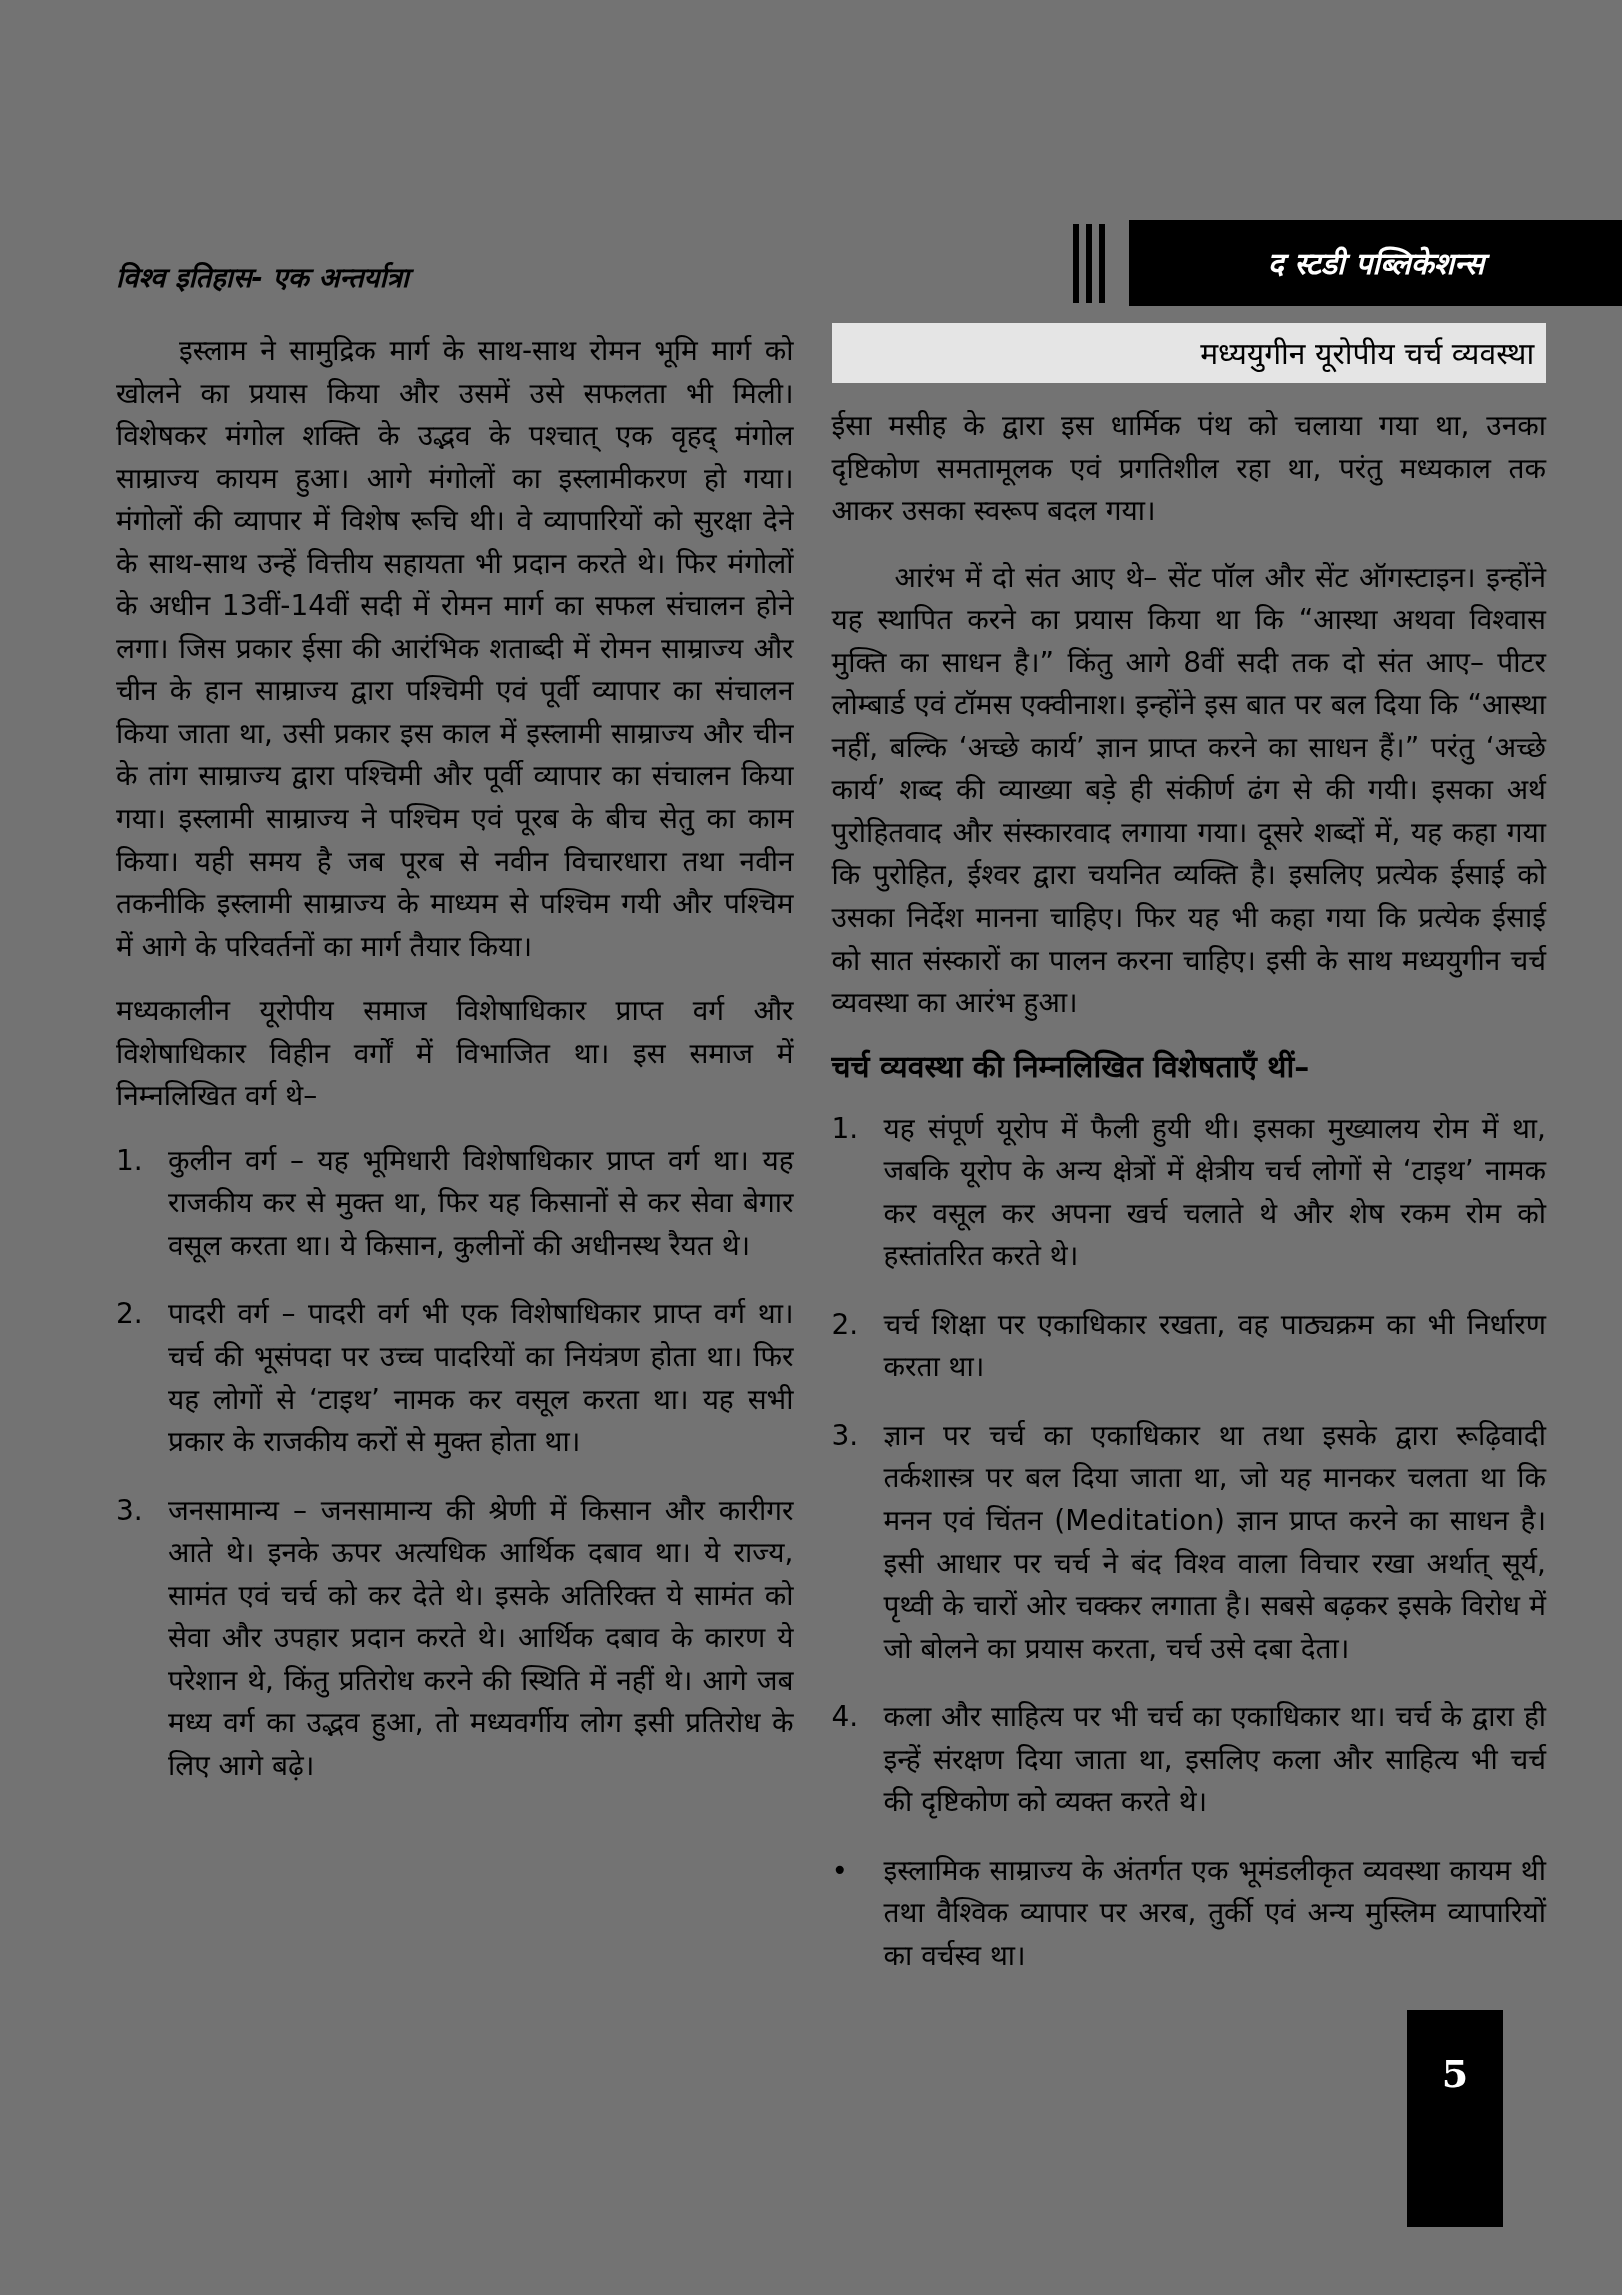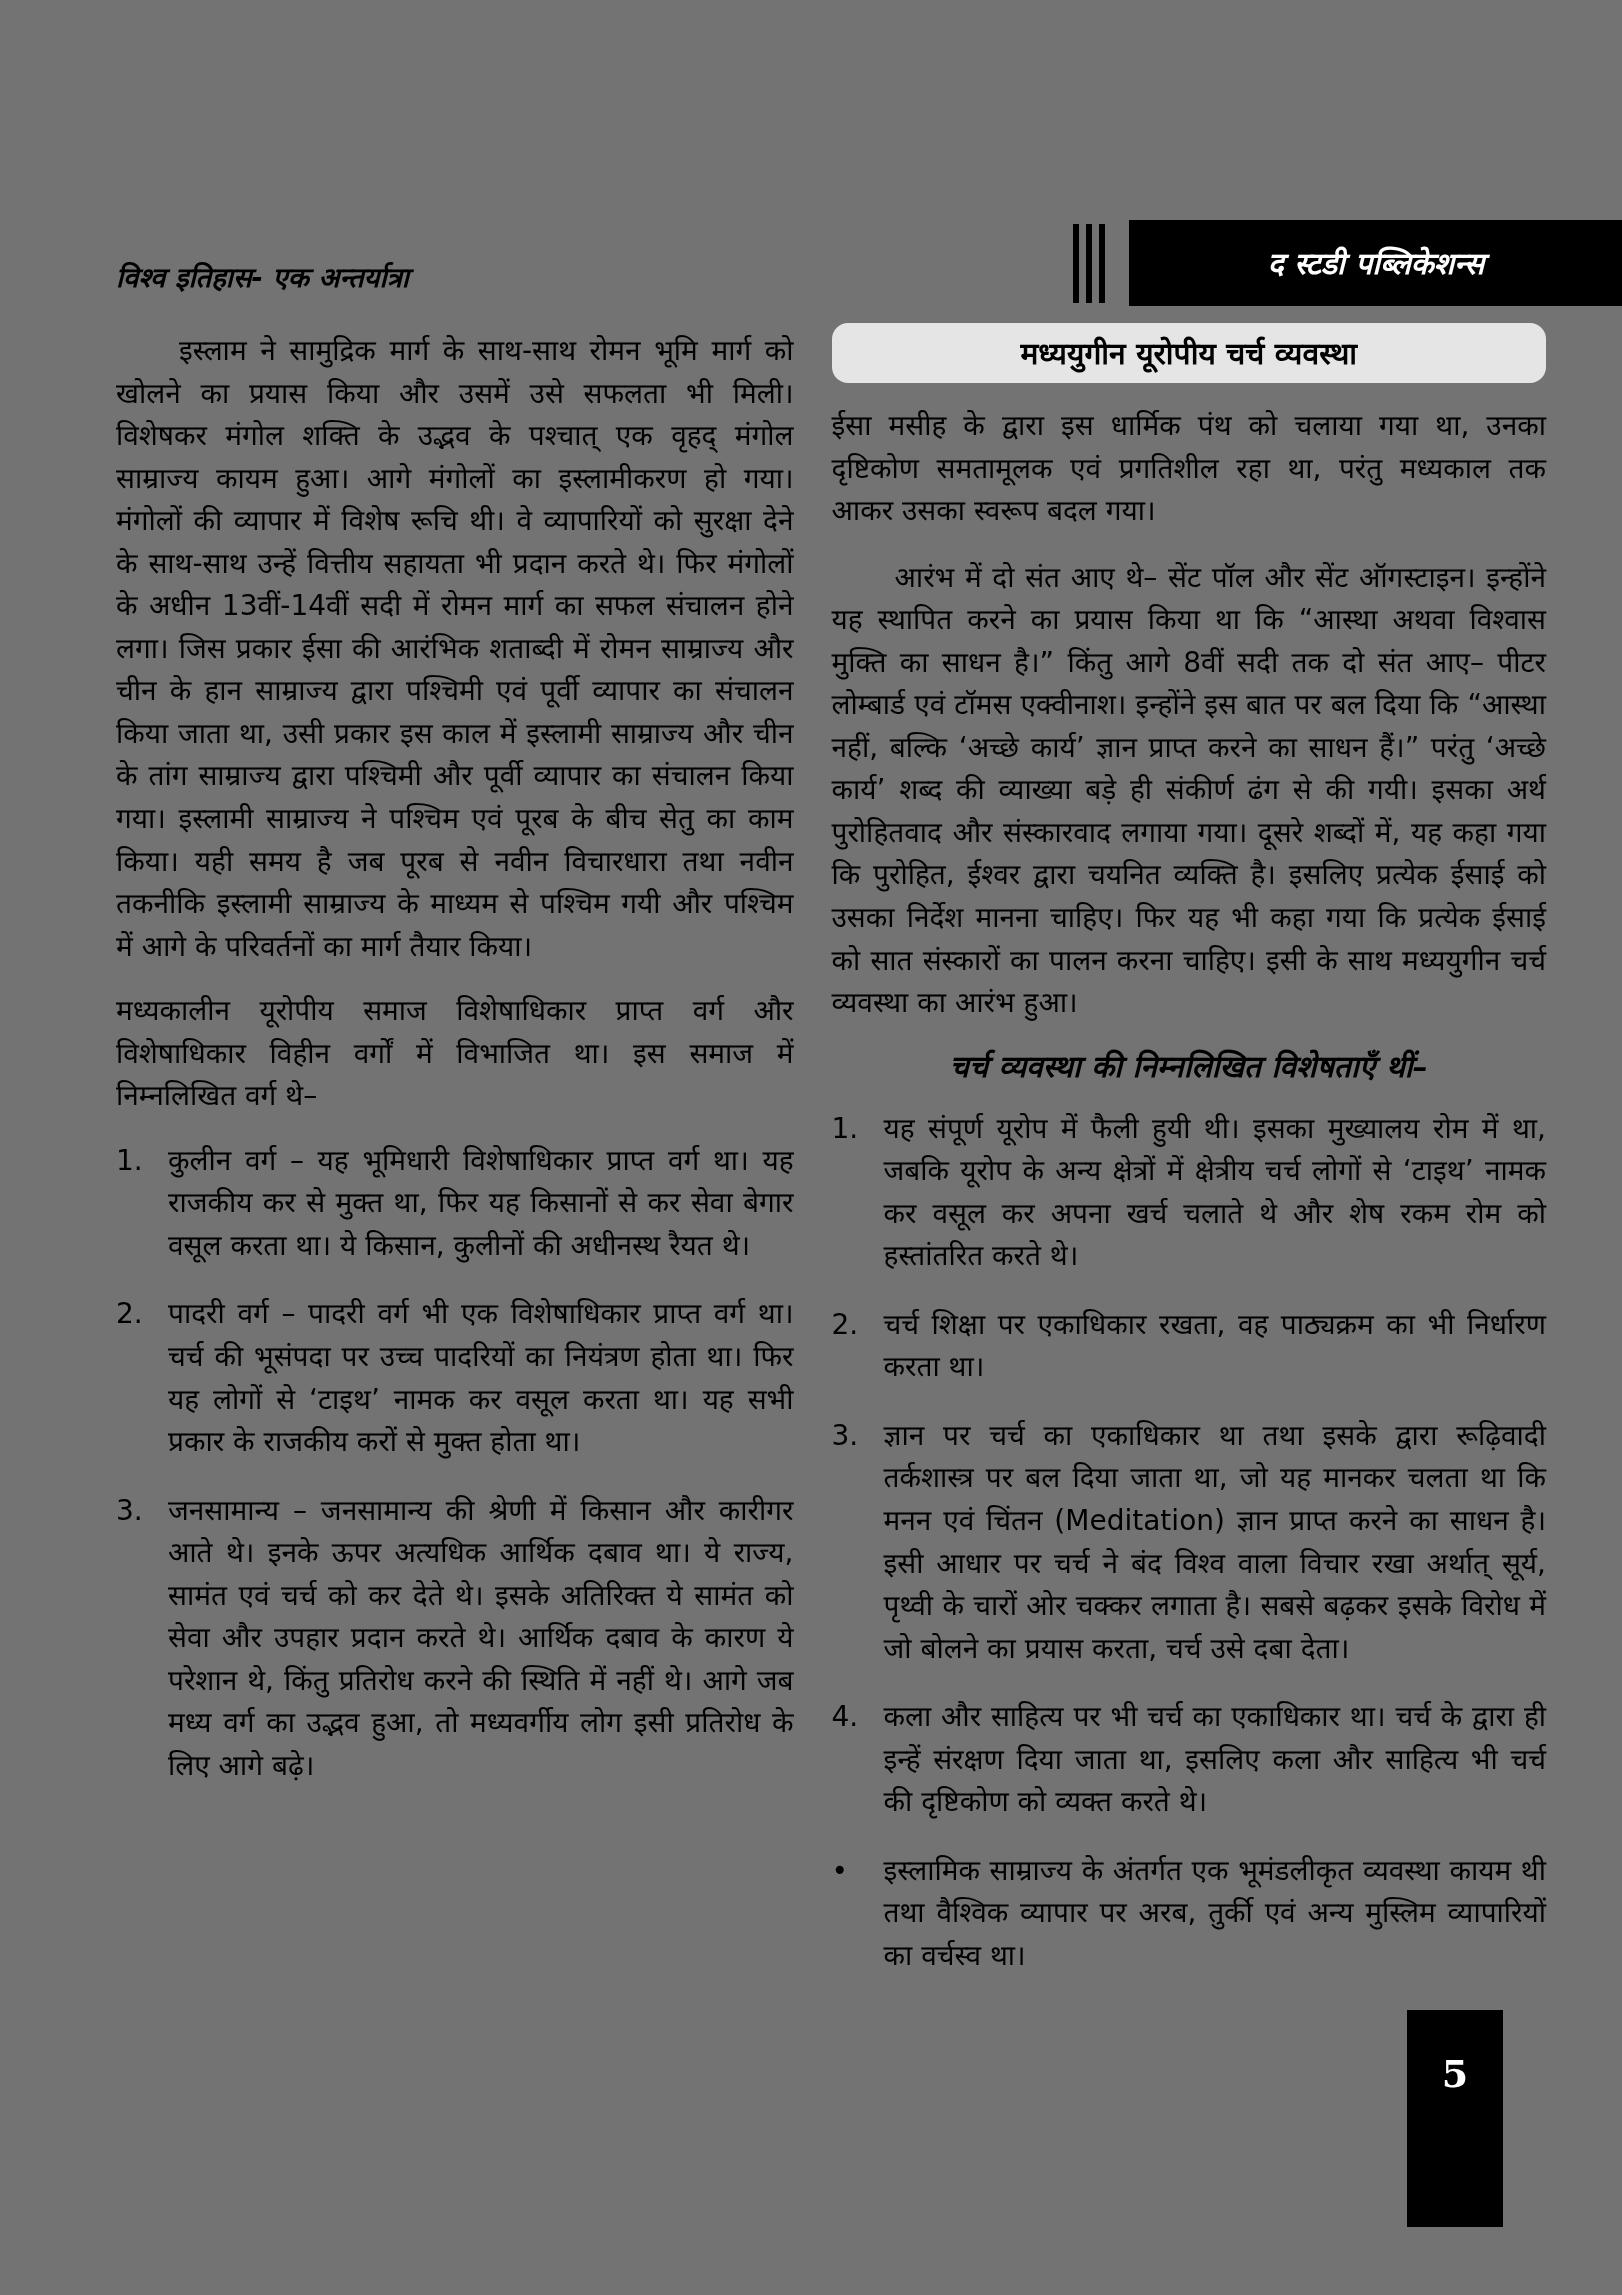--- a/index.html
+++ b/index.html
@@ -34,31 +34,30 @@
   }
   .col { text-align: justify; }
   .col.left  { width: 678px; }
   .col.right { width: 715px; }
 
   p { margin: 0 0 22px 0; }
   .indent { text-indent: 63px; margin-top: 24px; }
 
   .gray-heading {
     background: #e5e5e5;
-    font-size: 30px; font-weight: 700; line-height: 1.3;
+    font-size: 30px; font-weight: 400; line-height: 1.3;
     padding: 10.5px 11.8px; margin: 6.5px 0 22px 0;
-    text-align: center;
-    border-radius: 16px;
+    text-align: right;
   }
   .col.left .gray-heading { margin-top: 30px; }
   .col.right .gray-heading { margin-top: 17px; }
 
   .bold-heading {
     font-size: 30px; font-weight: 700; line-height: 1.3;
-    margin: 3.9px 0 22px 0; text-align: center; font-style: italic;
+    margin: 3.9px 0 22px 0; text-align: left;
   }
 
   .li { display: flex; margin: 0 0 26px 0; }
   .li .num { flex: none; width: 52px; }
   .li .li-text { flex: 1; text-align: justify; }
 
   
   .page-num-box {
     position: absolute; left: 1407px; top: 2010px;
     width: 96px; height: 217px; background: #000;

